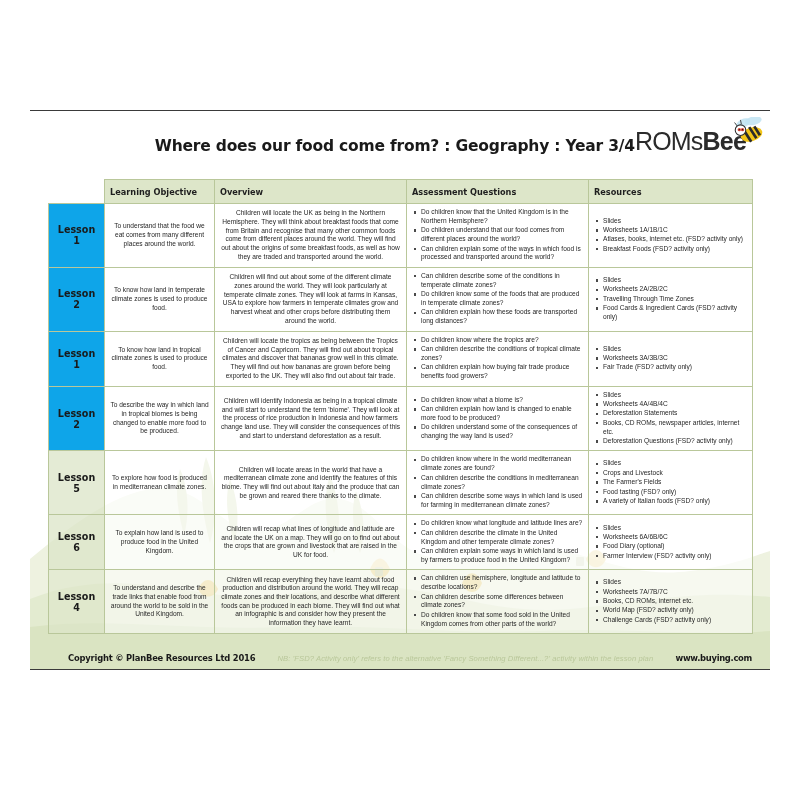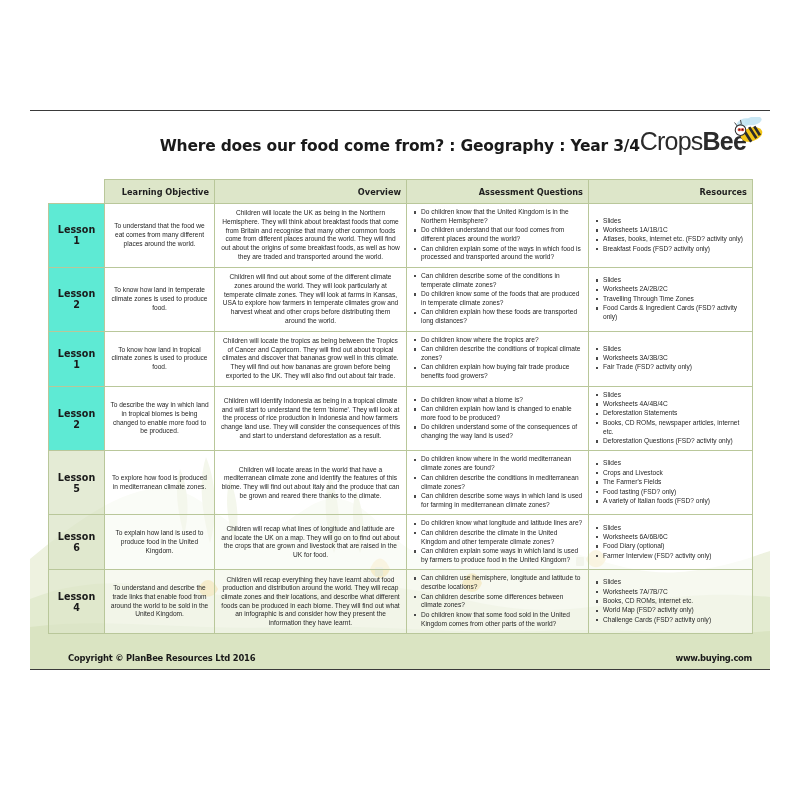--- a/index.html
+++ b/index.html
@@ -102,31 +102,31 @@
     padding: 4px 5px;
     box-sizing: border-box;
   }
 
   thead th {
     background: #dde6c9;
     font-family: "DejaVu Sans", sans-serif;
     font-weight: bold;
     font-size: 8.2px;
     color: #1f1f1f;
-    text-align: right;
+    text-align: left;
     height: 24px;
     padding: 2px 4px;
   }
   thead th.blank {
     background: transparent;
     border: none;
   }
 
   td.lesson-cell {
-    background: #5eead4;
+    background: #0ea5e9;
     text-align: center;
     font-family: "DejaVu Sans", sans-serif;
     font-weight: bold;
     font-size: 9.6px;
     color: #1a1a1a;
   }
 
   td.obj-cell {
     background: #ffffff;
     text-align: center;
@@ -250,21 +250,21 @@
         <rect x="546" y="118" width="8" height="9" rx="1"></rect>
       </g>
     </svg>
 
     <div id="content">
 
       <div class="title-row">
         <div class="doc-title">Where does our food come from? : Geography : Year 3/4</div>
 
         <div class="logo-wrap">
-          <div class="logo-text"><span>Crops</span><span class="bold">Bee</span></div>
+          <div class="logo-text"><span>ROMs</span><span class="bold">Bee</span></div>
           <svg class="bee" viewBox="0 0 40 32">
             <ellipse cx="13" cy="7" rx="9" ry="5" fill="#bfe3f2" opacity="0.85" transform="rotate(-28 13 7)"></ellipse>
             <ellipse cx="25" cy="4" rx="10" ry="5" fill="#bfe3f2" opacity="0.85" transform="rotate(-12 25 4)"></ellipse>
             <ellipse cx="23" cy="20" rx="13" ry="8" fill="#f2c518" transform="rotate(-18 23 20)"></ellipse>
             <path d="M16,13 L20,28 M23,11 L27,26 M29,12 L32,24" stroke="#2b2b2b" stroke-width="3.2" fill="none" transform="rotate(-18 23 20)"></path>
             <circle cx="10" cy="15" r="6.2" fill="#ffffff" stroke="#2b2b2b" stroke-width="1.2"></circle>
             <circle cx="8.6" cy="14.4" r="2" fill="#e24a3c"></circle>
             <circle cx="12.4" cy="14.4" r="2" fill="#e24a3c"></circle>
             <circle cx="8.6" cy="14.4" r="0.8" fill="#1a1a1a"></circle>
             <circle cx="12.4" cy="14.4" r="0.8" fill="#1a1a1a"></circle>
@@ -440,17 +440,18 @@
                 </ul>
               </td>
           </tr>
 
         </tbody>
       </table>
     </div>
 
     <div class="footer">
       <div class="copyright">Copyright © PlanBee Resources Ltd 2016</div>
+      <div class="nb-note">NB: 'FSD? Activity only' refers to the alternative 'Fancy Something Different...?' activity within the lesson plan</div>
       <div class="site">www.buying.com</div>
     </div>
 
   </div>
 </div>
 
 </body></html>

